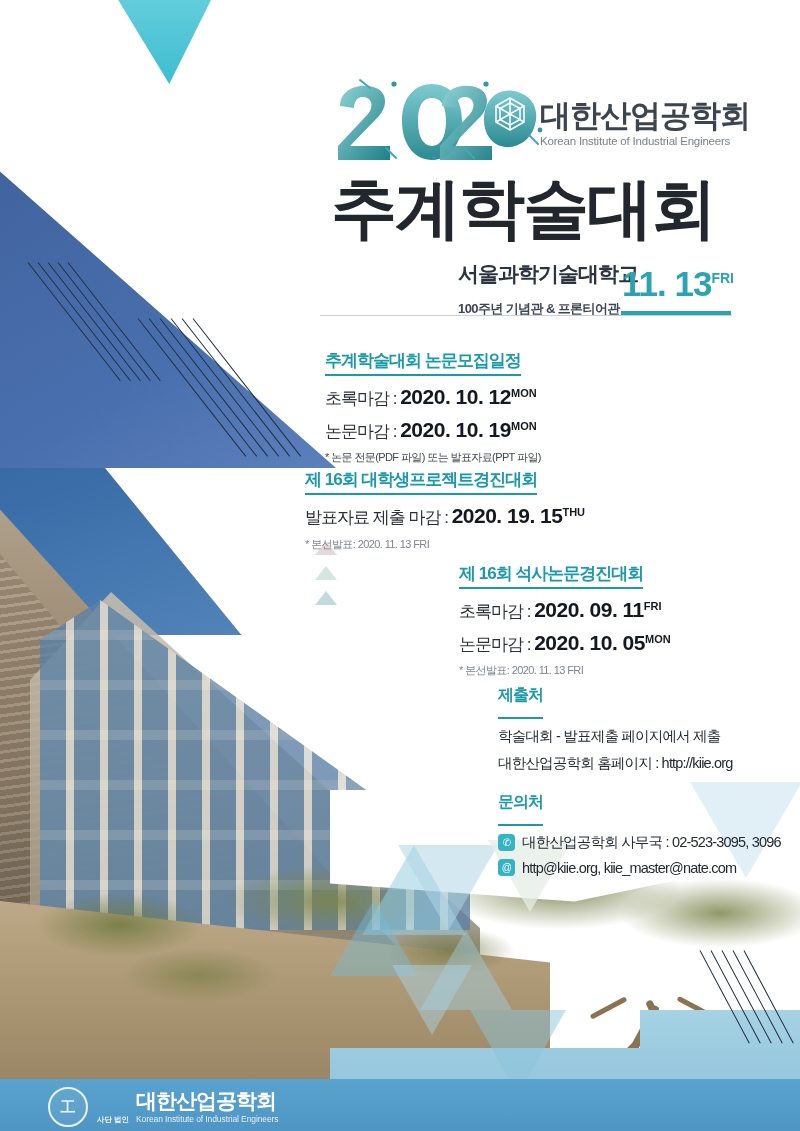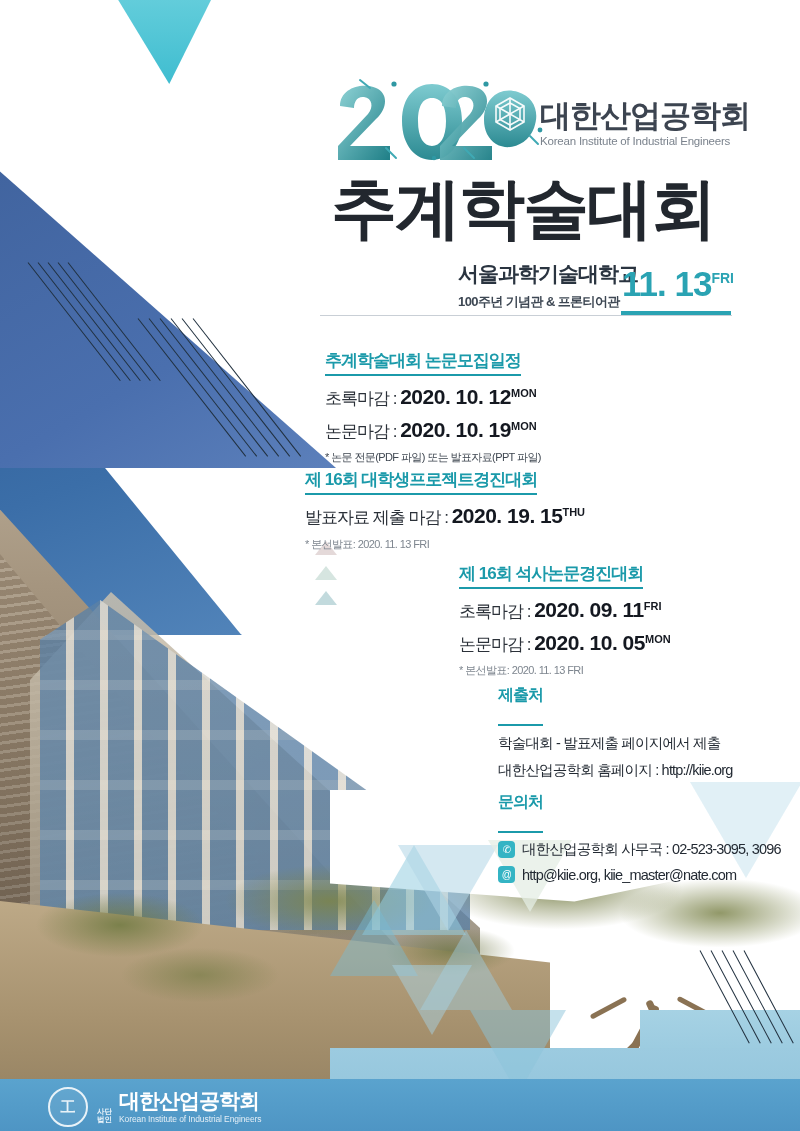--- a/index.html
+++ b/index.html
@@ -116,38 +116,38 @@
   .logo2020{position:absolute;left:334px;top:78px;width:210px;height:86px;}
   .logo2020 svg{display:block;}
   .kiie-name{position:absolute;left:540px;top:100px;text-align:left;}
   .kiie-kr{font-size:31px;font-weight:bold;color:#3c4450;letter-spacing:-1px;line-height:1;}
   .kiie-en{font-size:11.5px;color:#7b838d;letter-spacing:-.2px;margin-top:4px;}
 
   .maintitle{position:absolute;left:331px;top:175px;font-size:66px;font-weight:bold;color:#22272e;letter-spacing:-2px;line-height:1;white-space:nowrap;}
 
   .venue{position:absolute;left:458px;top:262px;}
   .venue-1{font-size:21px;font-weight:bold;color:#2a3440;letter-spacing:-1px;line-height:1.12;}
-  .venue-2{font-size:13px;font-weight:bold;color:#3d4753;letter-spacing:-.6px;margin-top:7px;}
+  .venue-2{font-size:13px;font-weight:bold;color:#3d4753;letter-spacing:-.6px;margin-top:14px;}
   .bigdate{position:absolute;left:622px;top:266px;font-size:35px;font-weight:bold;color:#2aa3b3;letter-spacing:-1px;line-height:1;}
   .bigdate sup{font-size:14px;font-weight:bold;vertical-align:super;letter-spacing:0;}
   .date-rule{position:absolute;left:621px;top:311px;width:110px;height:4px;background:#2aa3b3;}
   .head-rule{position:absolute;left:320px;top:315px;width:412px;height:1px;background:#c9cfd6;}
 
   
   .block{position:absolute;}
   .blk-title{font-size:17px;font-weight:bold;color:#1b9aaa;letter-spacing:-1px;display:inline-block;border-bottom:2px solid #1b9aaa;padding-bottom:2px;white-space:nowrap;}
   .row{font-size:17px;color:#2b3139;letter-spacing:-1px;margin-top:9px;white-space:nowrap;line-height:1.1;}
   .row .lbl{font-size:17px;color:#2b3139;font-weight:normal;}
   .row .val{font-size:21px;font-weight:bold;color:#141820;letter-spacing:-.5px;}
   .row .dow{font-size:11px;font-weight:bold;color:#141820;vertical-align:super;letter-spacing:0;}
   .note{font-size:11px;color:#3f4751;letter-spacing:-.6px;margin-top:9px;white-space:nowrap;}
   .note.grey{color:#7e868f;}
 
   
-  .sub-title{font-size:16px;font-weight:bold;color:#1b9aaa;letter-spacing:-1px;display:inline-block;border-bottom:2px solid #1b9aaa;padding-bottom:18px;}
+  .sub-title{font-size:16px;font-weight:bold;color:#1b9aaa;letter-spacing:-1px;display:inline-block;border-bottom:2px solid #1b9aaa;padding-bottom:11px;}
   .sub-line{font-size:14.5px;color:#232a33;letter-spacing:-.8px;margin-top:8px;white-space:nowrap;}
   .ct-line{font-size:14.5px;color:#232a33;letter-spacing:-.8px;margin-top:7px;white-space:nowrap;display:flex;align-items:center;gap:7px;}
   .ct-ico{width:17px;height:17px;border-radius:4px;background:#34b4c4;color:#fff;font-size:10px;display:inline-flex;align-items:center;justify-content:center;flex:0 0 auto;}
 
   
   .footer{position:absolute;left:0;bottom:0;width:800px;height:52px;background:linear-gradient(180deg,#5aa3ce 0%,#4e95c4 100%);}
   .footer-inner{position:absolute;left:48px;top:8px;display:flex;align-items:center;gap:9px;}
   .fseal{width:36px;height:36px;border-radius:50%;border:2px solid #e8f2f8;display:flex;align-items:center;justify-content:center;color:#e8f2f8;font-size:15px;font-weight:bold;background:rgba(255,255,255,.07);}
   .fkr{font-size:21px;font-weight:bold;color:#ffffff;letter-spacing:-1px;line-height:1;}
   .fsm{font-size:7.5px;font-weight:bold;color:#eaf4fa;line-height:1.05;margin-right:2px;}
@@ -332,21 +332,21 @@
     <div class="ct-line">
       <span class="ct-ico">@</span>
       <span>http@kiie.org, kiie_master@nate.com</span>
     </div>
   </div>
 
   <div class="footer">
     <div class="footer-inner">
       <div class="fseal">工</div>
       <div style="display:flex;align-items:flex-end;gap:5px;">
-        <div style="display:flex;flex-direction:column;justify-content:flex-end;">
+        <div style="display:flex;flex-direction:row;justify-content:flex-end;">
           <div class="fsm">사단</div>
           <div class="fsm">법인</div>
         </div>
         <div>
           <div class="fkr">대한산업공학회</div>
           <div class="fen">Korean Institute of Industrial Engineers</div>
         </div>
       </div>
     </div>
   </div>

